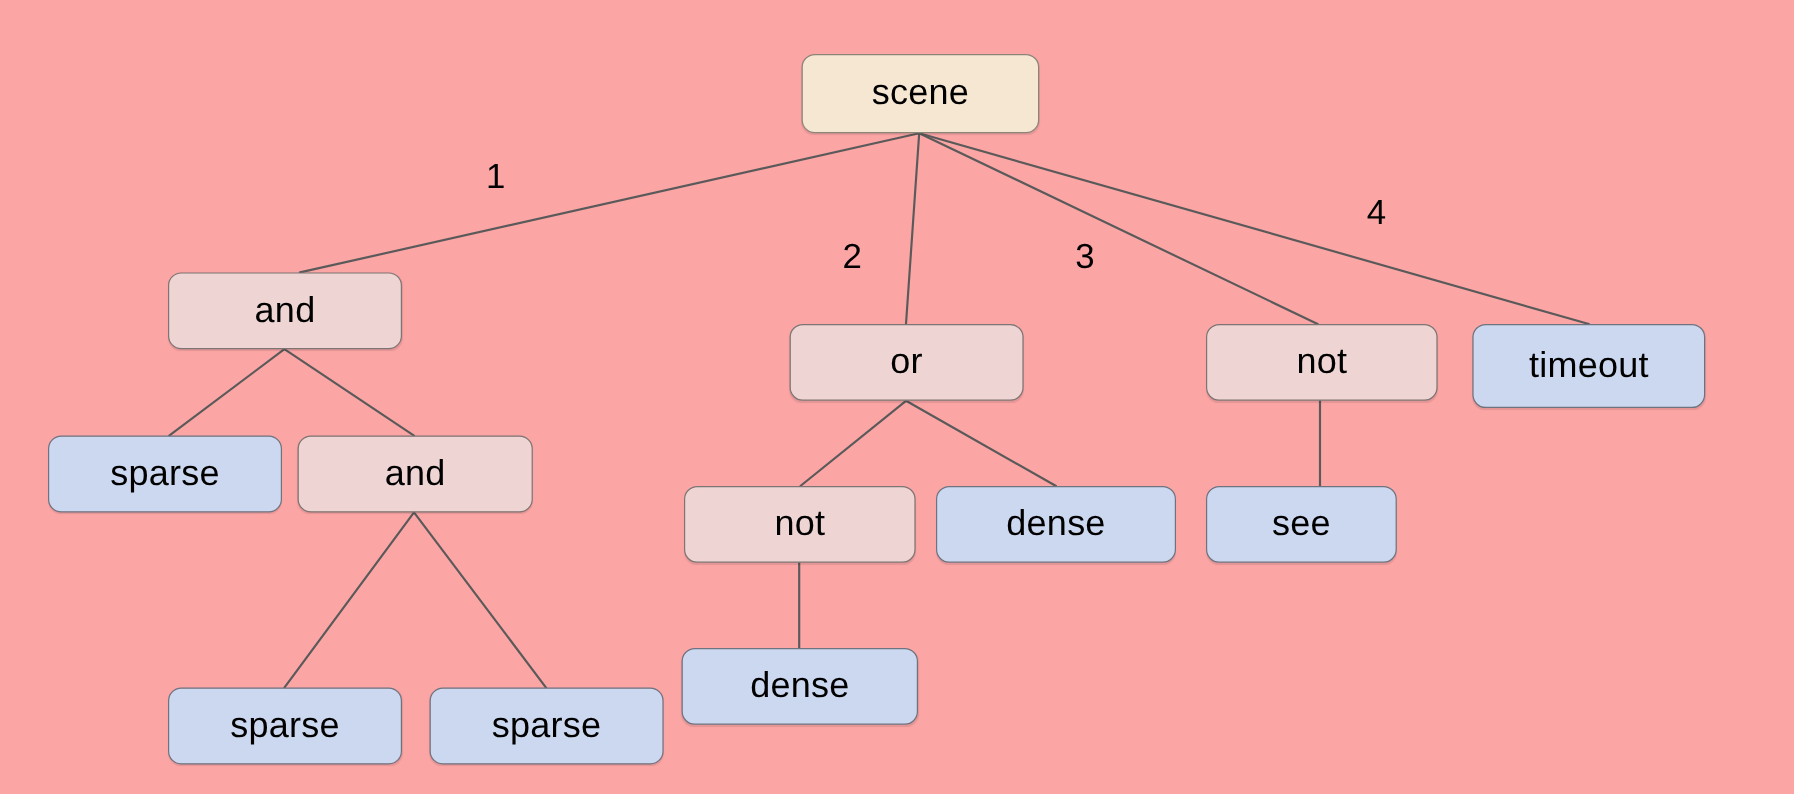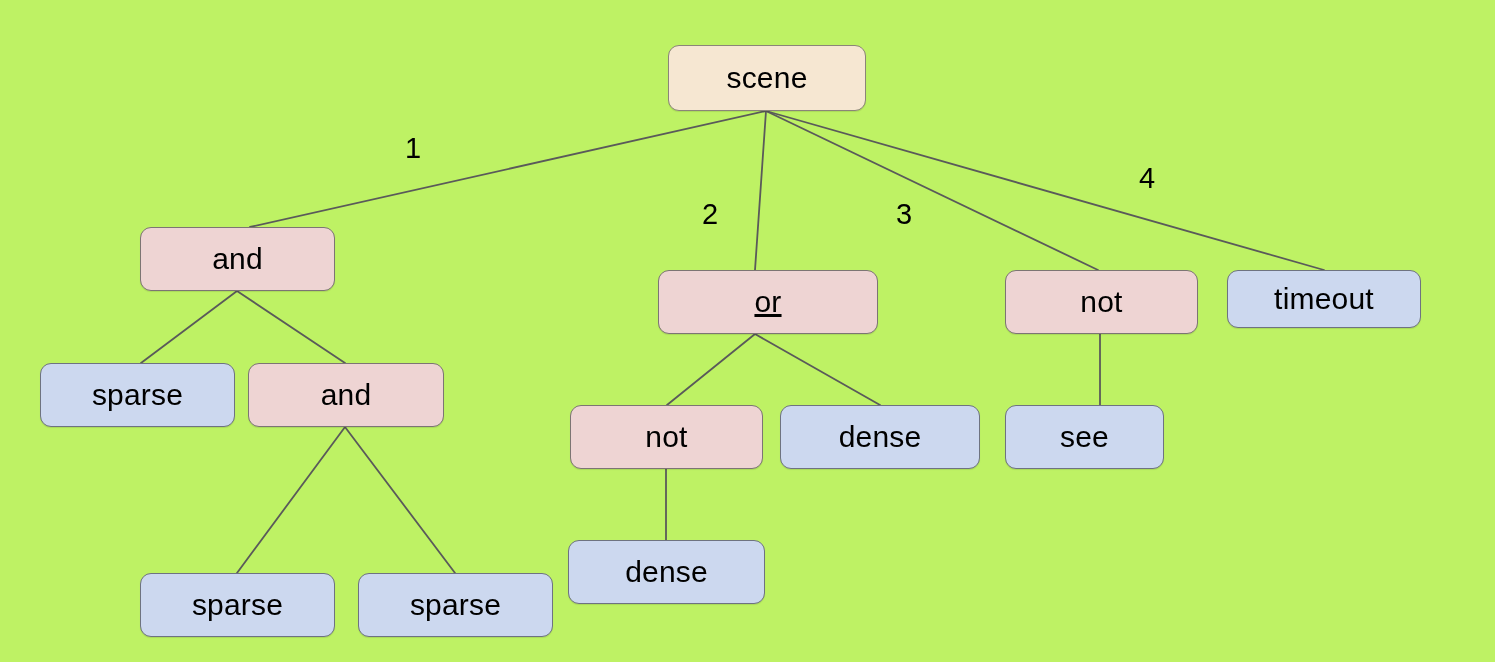--- a/index.html
+++ b/index.html
@@ -7,21 +7,21 @@
     padding: 0;
     background: #ffffff;
   }
   body {
     font-family: "Liberation Sans", sans-serif;
   }
   #canvas {
     position: relative;
     width: 1495px;
     height: 662px;
-    background: #bef264;
+    background: #fca5a5;
     overflow: hidden;
   }
   #edge-layer {
     position: absolute;
     left: 0;
     top: 0;
     width: 1495px;
     height: 662px;
   }
   .node {
@@ -68,27 +68,27 @@
       <line x1="345" y1="427" x2="455" y2="573" stroke="#5a5a5a" stroke-width="1.8" stroke-linecap="round"></line>
       <line x1="666" y1="469" x2="666" y2="540" stroke="#5a5a5a" stroke-width="1.8" stroke-linecap="round"></line>
     </svg>
   <div id="node-layer">
       <div class="node root" style="left: 668px; top: 45px; width: 198px; height: 66px;">
         <span>scene</span>
       </div>
       <div class="node op" style="left: 140px; top: 227px; width: 195px; height: 64px;">
         <span>and</span>
       </div>
-      <div class="node op" style="left: 658px; top: 270px; width: 220px; height: 64px; text-decoration: underline;">
+      <div class="node op" style="left: 658px; top: 270px; width: 195px; height: 64px;">
         <span>or</span>
       </div>
       <div class="node op" style="left: 1005px; top: 270px; width: 193px; height: 64px;">
         <span>not</span>
       </div>
-      <div class="node leaf" style="left: 1227px; top: 270px; width: 194px; height: 58px;">
+      <div class="node leaf" style="left: 1227px; top: 270px; width: 194px; height: 70px;">
         <span>timeout</span>
       </div>
       <div class="node leaf" style="left: 40px; top: 363px; width: 195px; height: 64px;">
         <span>sparse</span>
       </div>
       <div class="node op" style="left: 248px; top: 363px; width: 196px; height: 64px;">
         <span>and</span>
       </div>
       <div class="node op" style="left: 570px; top: 405px; width: 193px; height: 64px;">
         <span>not</span>

